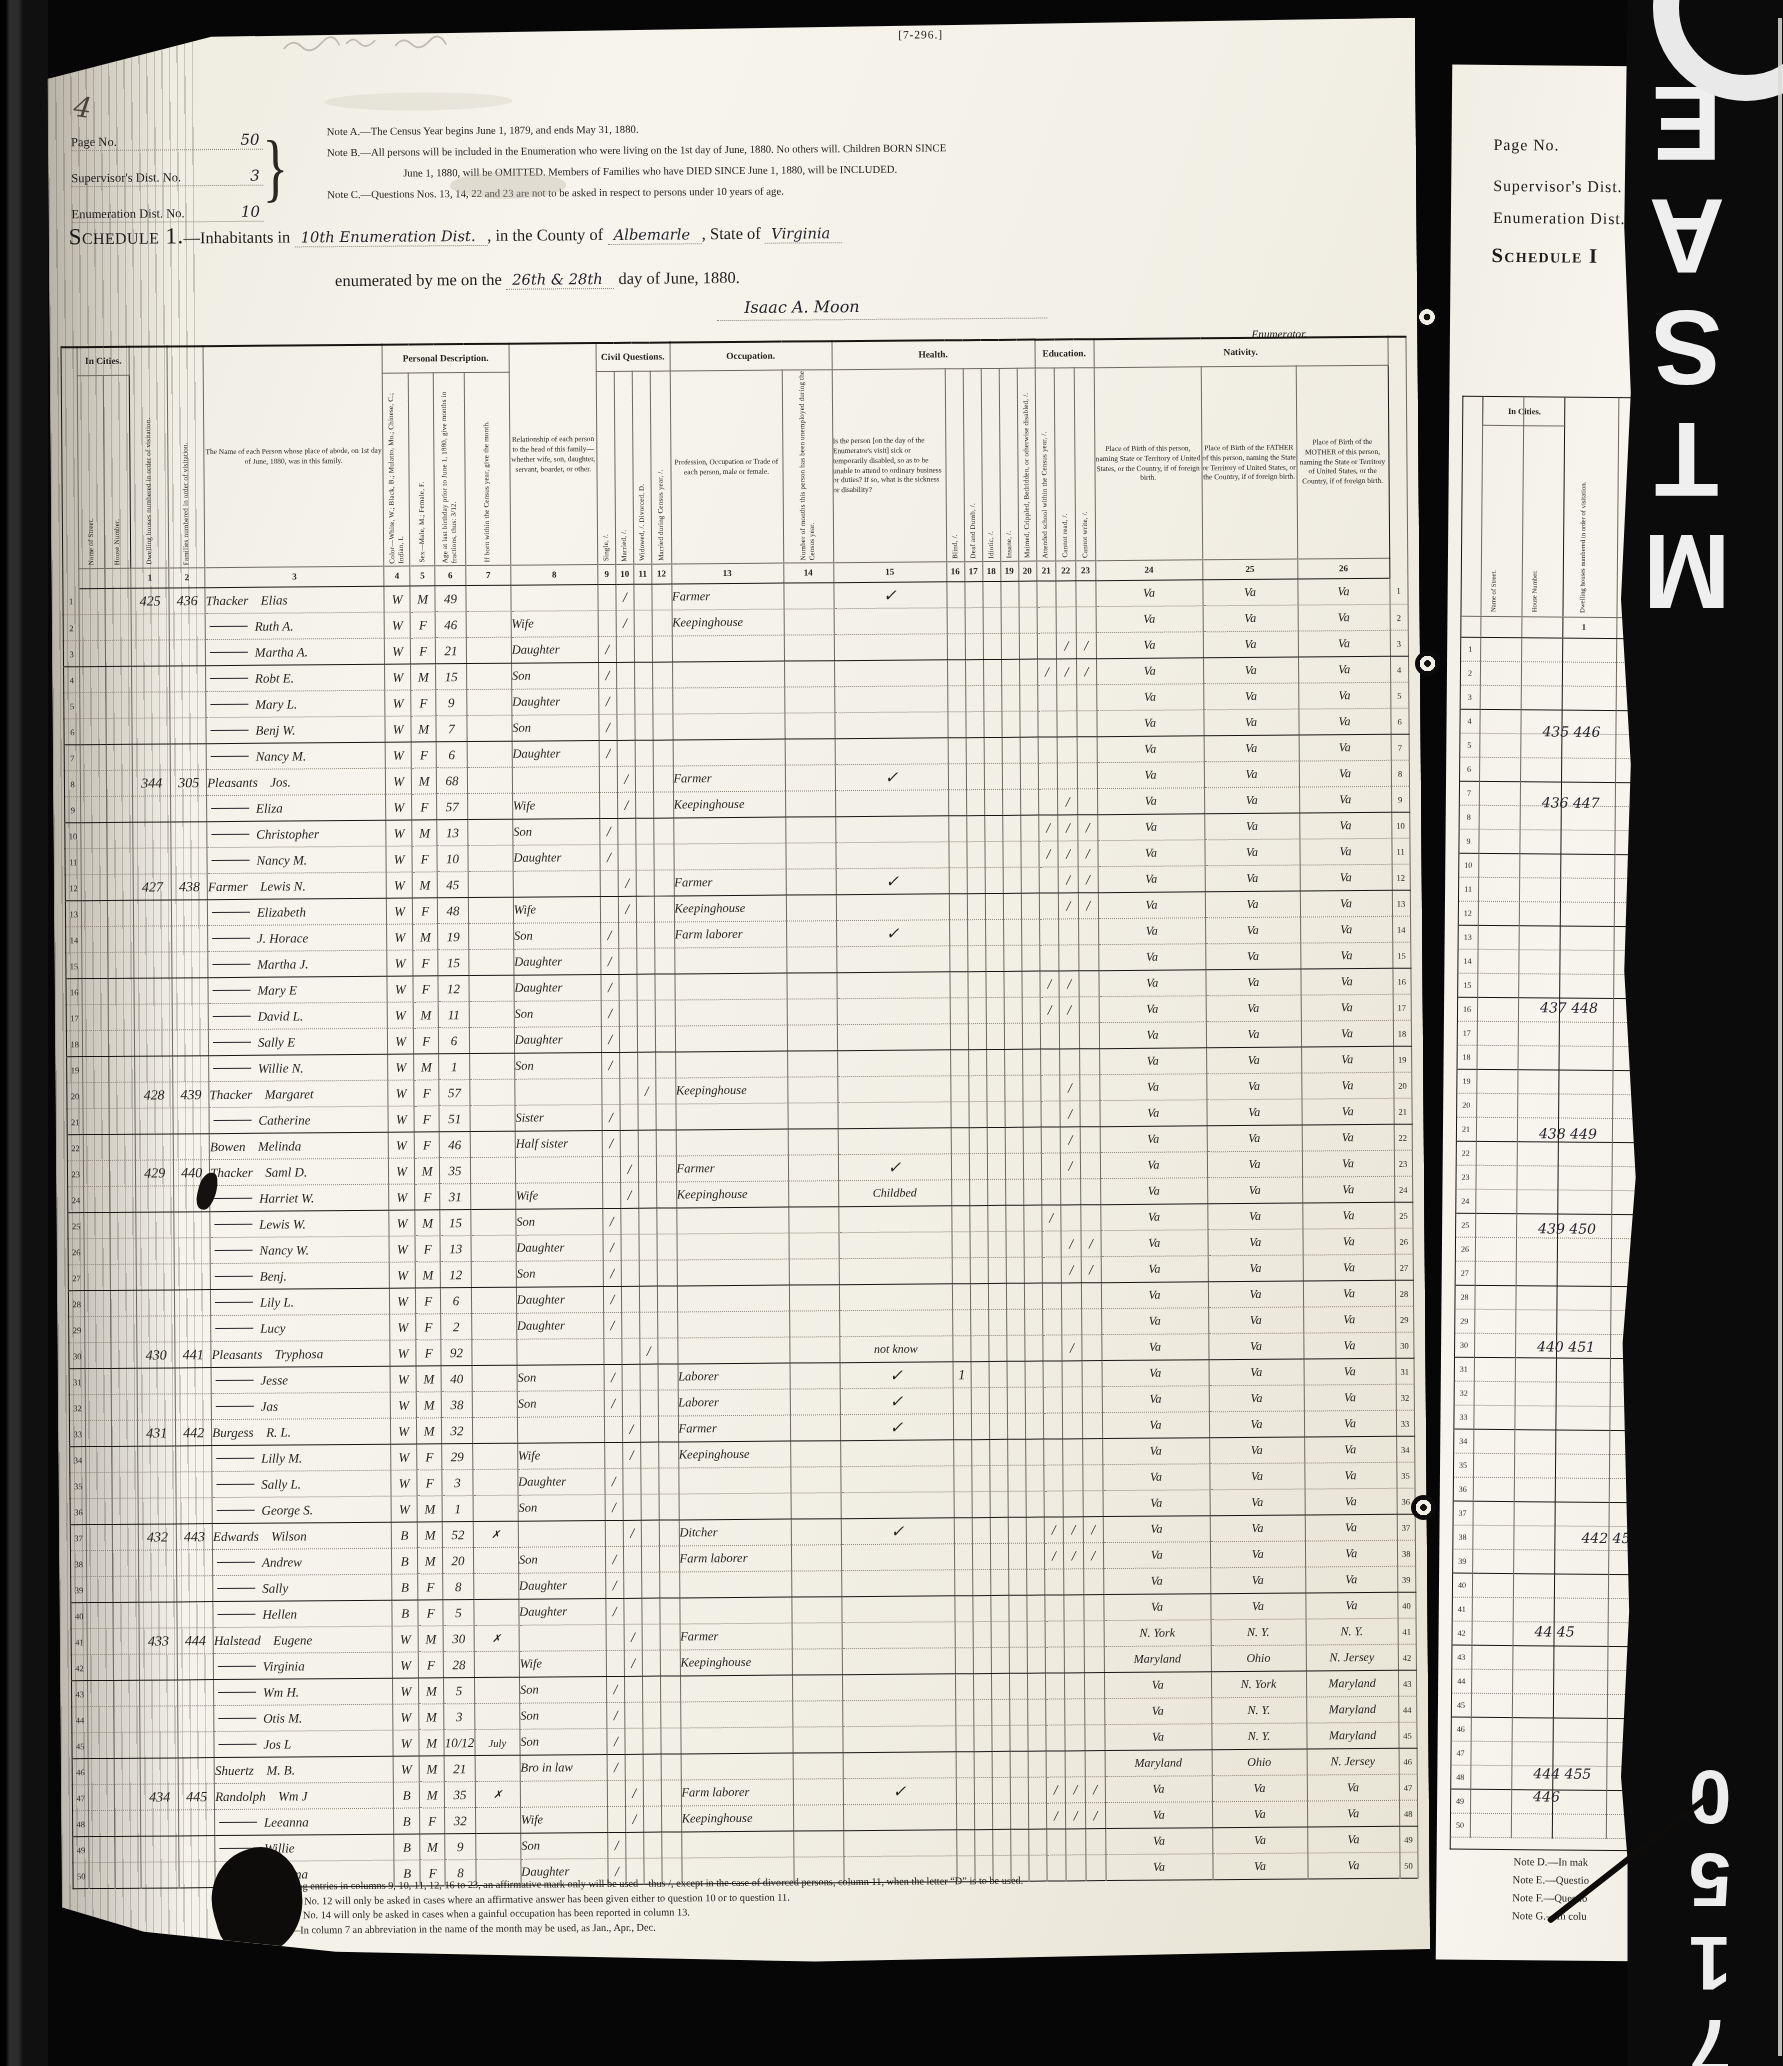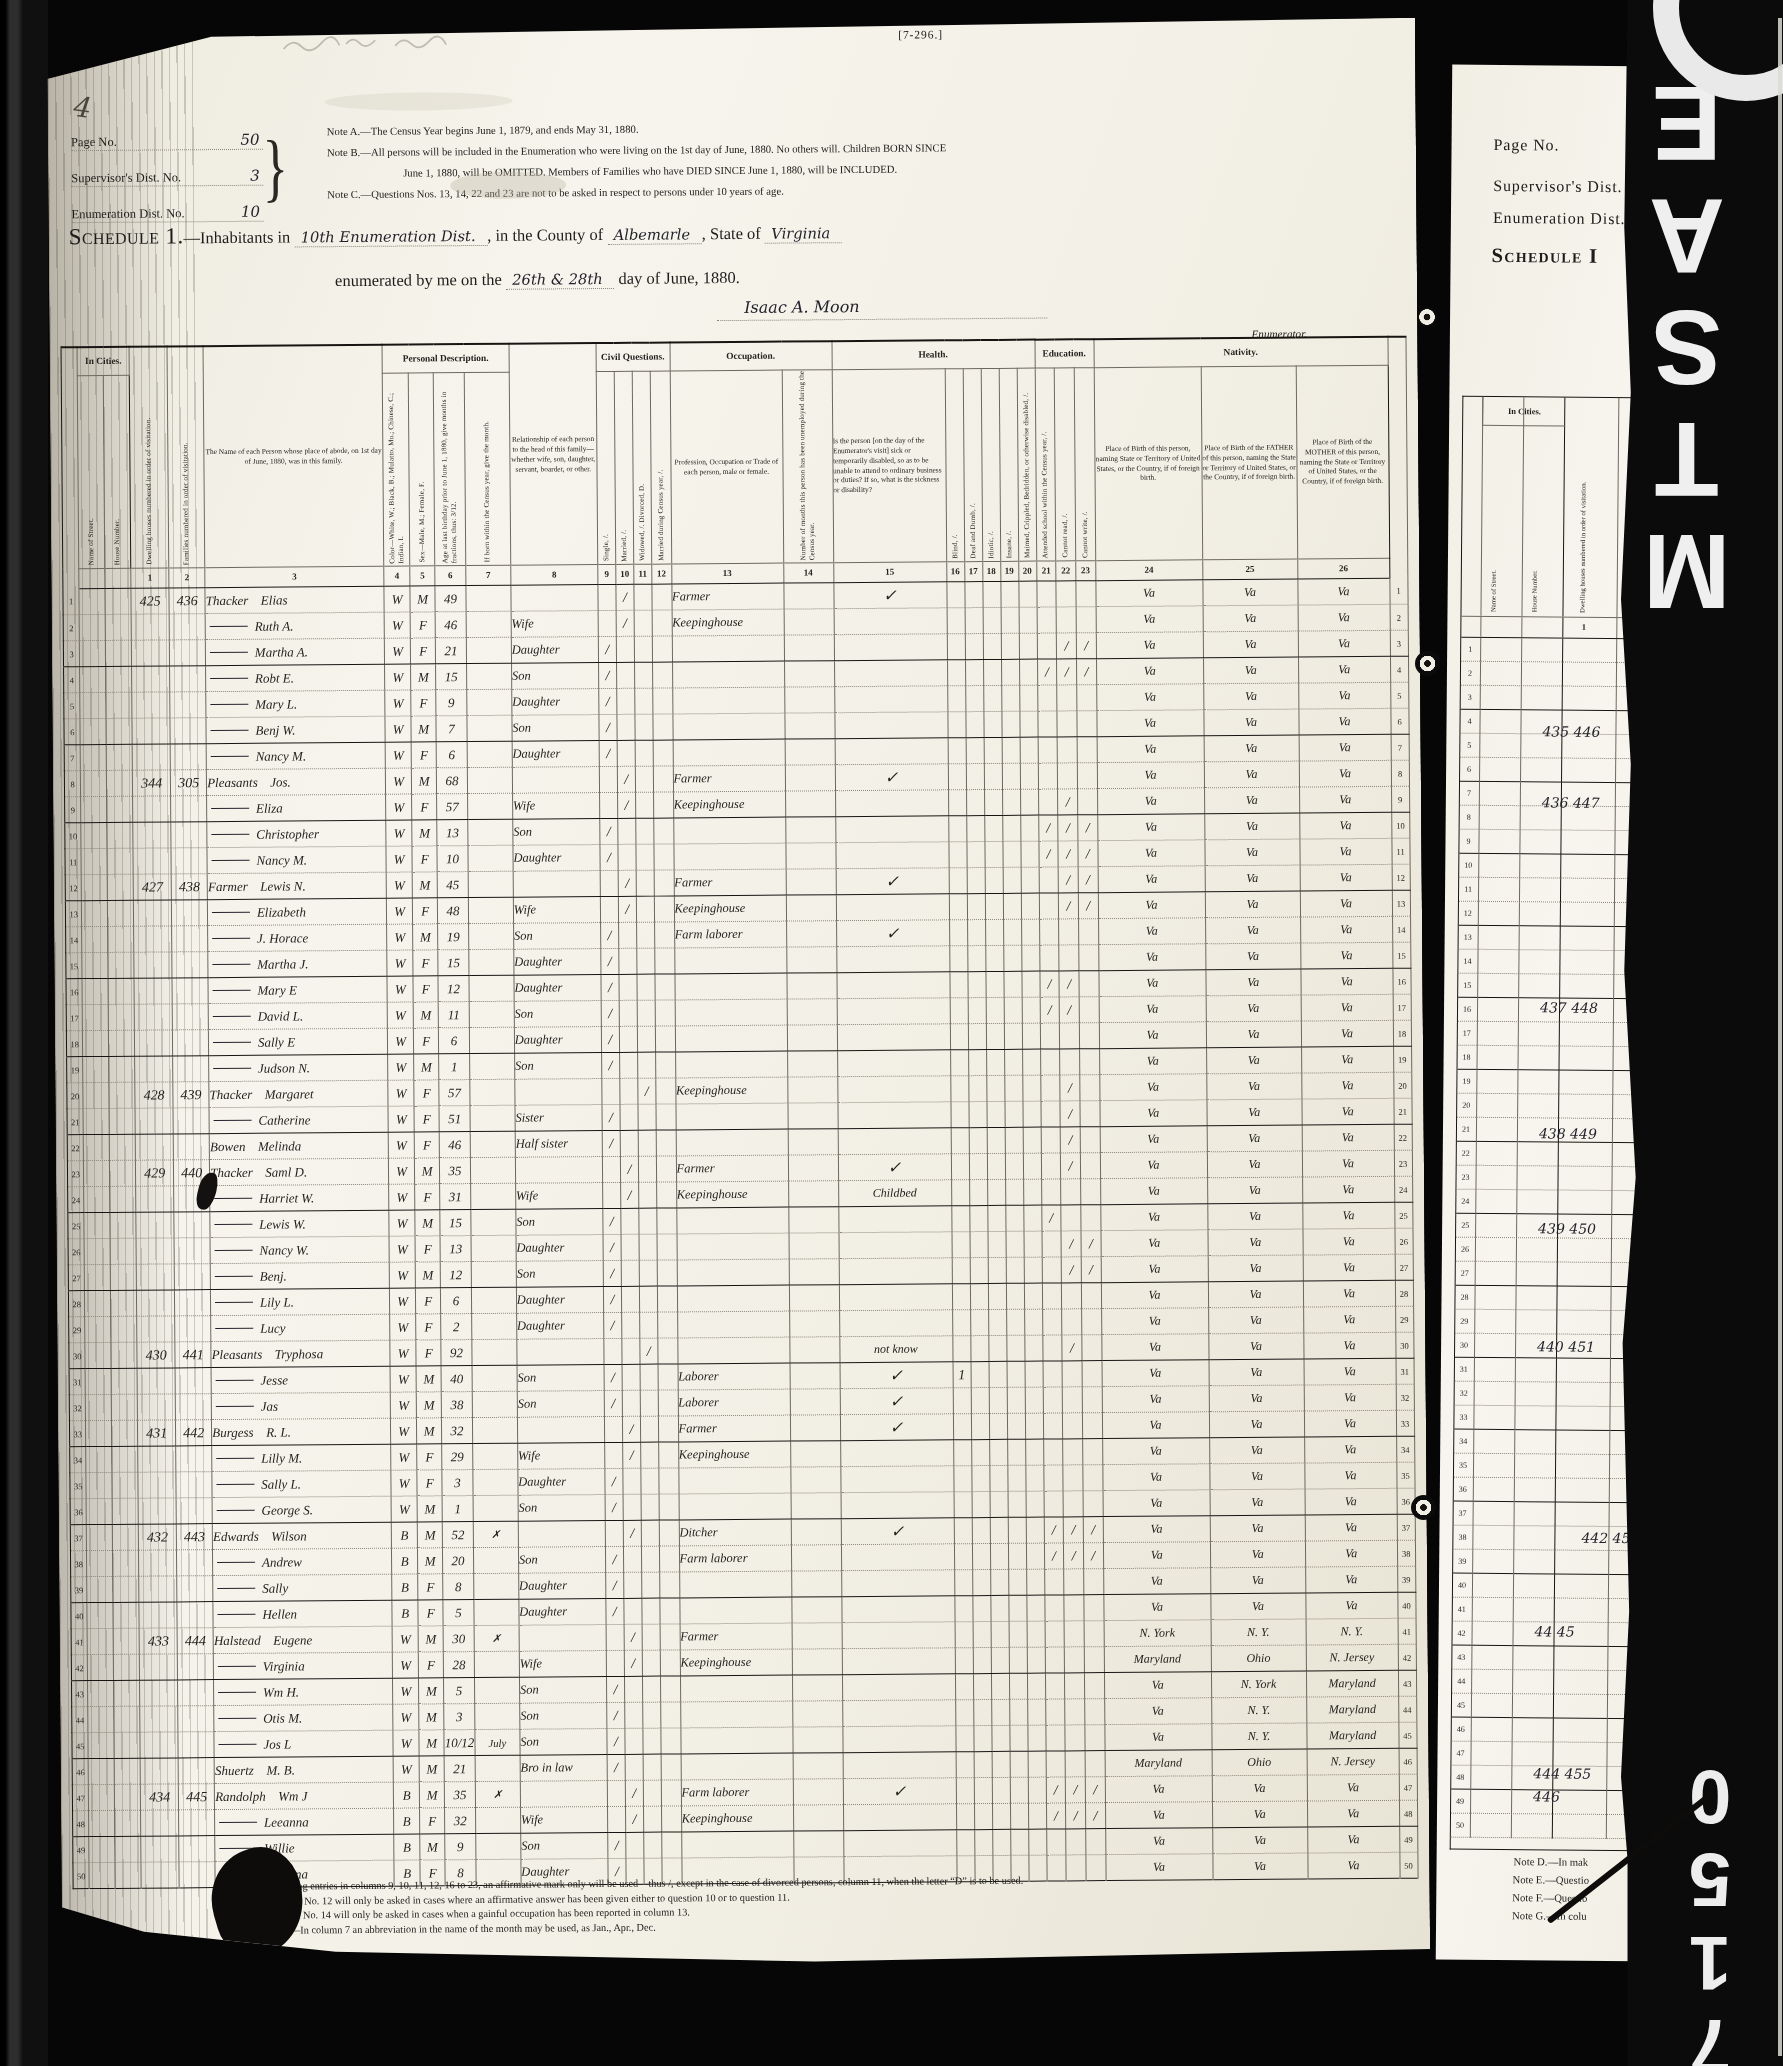--- a/index.html
+++ b/index.html
@@ -851,21 +851,21 @@
             <td class="ink pl">Va</td>
             <td class="ink pl">Va</td>
             <td class="rn hv">18</td>
           </tr>
           <tr class="lrow">
             <td class="rn">19</td>
             <td class=""></td>
             <td class=""></td>
             <td class="ink num hv"></td>
             <td class="ink num"></td>
-            <td class="ink name hv"><span class="dash"></span><span class="gn">Judson N.</span></td>
+            <td class="ink name hv"><span class="dash"></span><span class="gn">Willie N.</span></td>
             <td class="ink ctr hv">W</td>
             <td class="ink ctr">M</td>
             <td class="ink ctr">1</td>
             <td class="ink ctr mosm"></td>
             <td class="ink rel">Son</td>
             <td class="mk hv">/</td>
             <td class="mk"></td>
             <td class="mk"></td>
             <td class="mk"></td>
             <td class="ink occ hv"></td>

